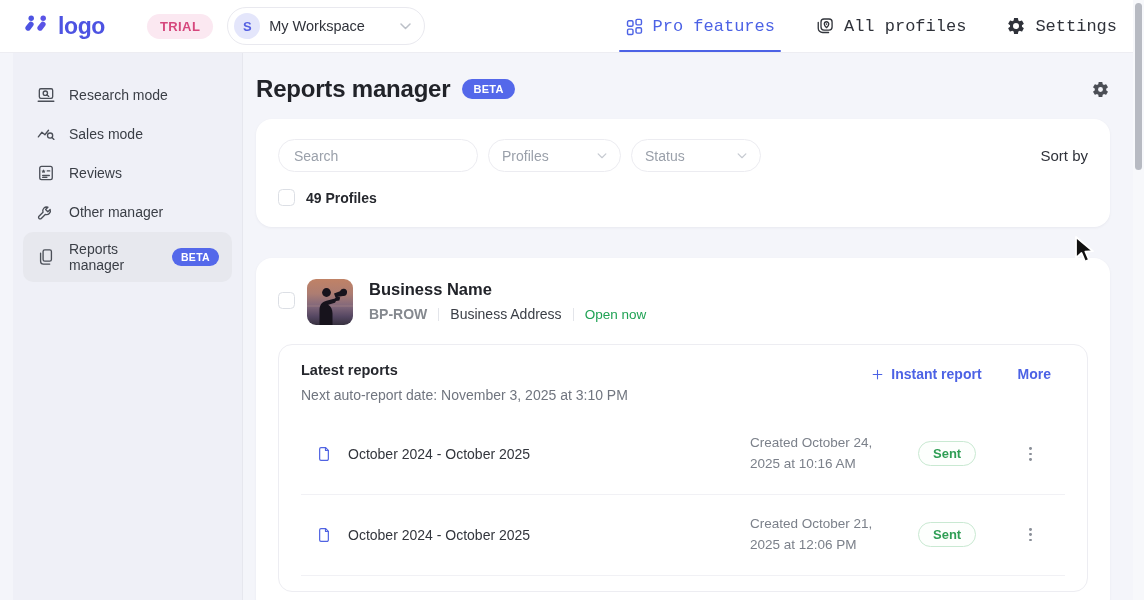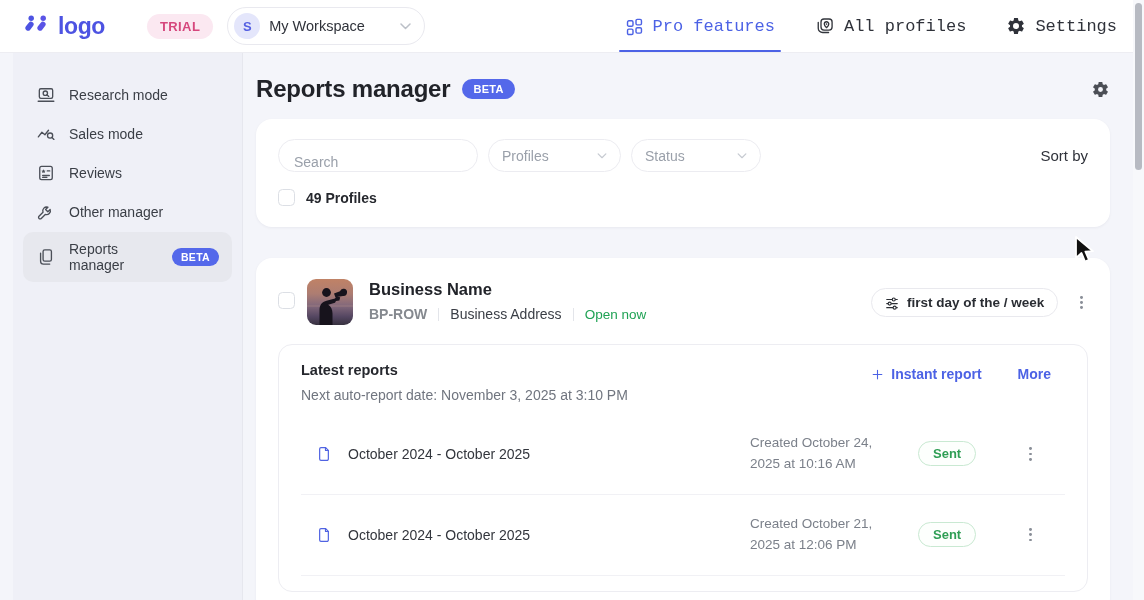--- a/index.html
+++ b/index.html
@@ -31,21 +31,21 @@
   .main{position:absolute;top:53px;left:230px;right:11px;bottom:0;overflow:hidden;}
   .title-row{display:flex;align-items:center;padding:22px 23px 0 26px;}
   .page-title{font-size:24px;font-weight:800;color:#212329;letter-spacing:-.2px;}
   .title-beta{margin-left:12px;background:#5468ea;color:#fff;font-size:11px;font-weight:700;padding:4px 11px;border-radius:11px;letter-spacing:.3px;}
   .gear-btn{margin-left:auto;cursor:pointer;display:flex;}
 
   .card{background:#fff;border-radius:16px;margin:0 23px 0 26px;box-shadow:0 1px 3px rgba(25,28,50,.05);}
   .filter-card{margin-top:16px;padding:20px 22px 21px;}
   .filter-row{display:flex;align-items:center;gap:10px;}
   .input-pill{border:1px solid #ececf1;border-radius:17px;height:33px;display:flex;align-items:center;padding:0 13px;font-size:14px;background:#fff;}
-  .search{width:200px;align-items:flex-end;}
+  .search{width:200px;}
   .search input{border:none;outline:none;width:100%;font-size:14px;font-family:"Liberation Sans",sans-serif;color:#2f323a;background:transparent;}
   .search input::placeholder{color:#9aa0aa;}
   .select-pill{color:#9aa0aa;justify-content:space-between;cursor:pointer;}
   .freq{width:133px;}
   .status{width:130px;}
   .sort-wrap{margin-left:auto;display:flex;align-items:center;gap:11px;}
   .sort-label{font-size:15px;color:#2f323a;}
   .sort-select{width:142px;color:#2f323a;}
   .profiles-row{margin-top:17px;display:flex;align-items:center;gap:11px;}
   .checkbox{width:17px;height:17px;border:1.5px solid #dcdfe5;border-radius:4.5px;background:#fff;cursor:pointer;flex:none;}
@@ -257,38 +257,20 @@
         <div class="biz-info">
           <div class="biz-name">Business Name</div>
           <div class="biz-meta">
             <span class="biz-code">BP-ROW</span>
             <span class="vr"></span>
             <span class="biz-addr">Business Address</span>
             <span class="vr"></span>
             <span class="biz-open">Open now</span>
           </div>
         </div>
-        <div class="biz-right">
-          <div class="sched-pill">
-            <svg width="14" height="14" viewBox="0 0 24 24">
-              <g fill="none" stroke="#2a2d33" stroke-width="2" stroke-linecap="round">
-                <path d="M3 6h18 M3 13h18 M3 20h18"></path>
-              </g>
-              <circle cx="15" cy="6" r="2.6" fill="#fff" stroke="#2a2d33" stroke-width="2"></circle>
-              <circle cx="8" cy="13" r="2.6" fill="#fff" stroke="#2a2d33" stroke-width="2"></circle>
-              <circle cx="16.5" cy="20" r="2.6" fill="#fff" stroke="#2a2d33" stroke-width="2"></circle>
-            </svg>
-            <span>first day of the / week</span>
-          </div>
-          <span class="kebab">
-              <i></i>
-              <i></i>
-              <i></i>
-            </span>
-        </div>
       </div>
 
       <div class="inner-card">
         <div class="reports-head">
           <div class="rh-left">
             <div class="section-title">Latest reports</div>
             <div class="next-date">Next auto-report date: November 3, 2025 at 3:10 PM</div>
           </div>
           <div class="rh-right">
             <span class="blue-link">

